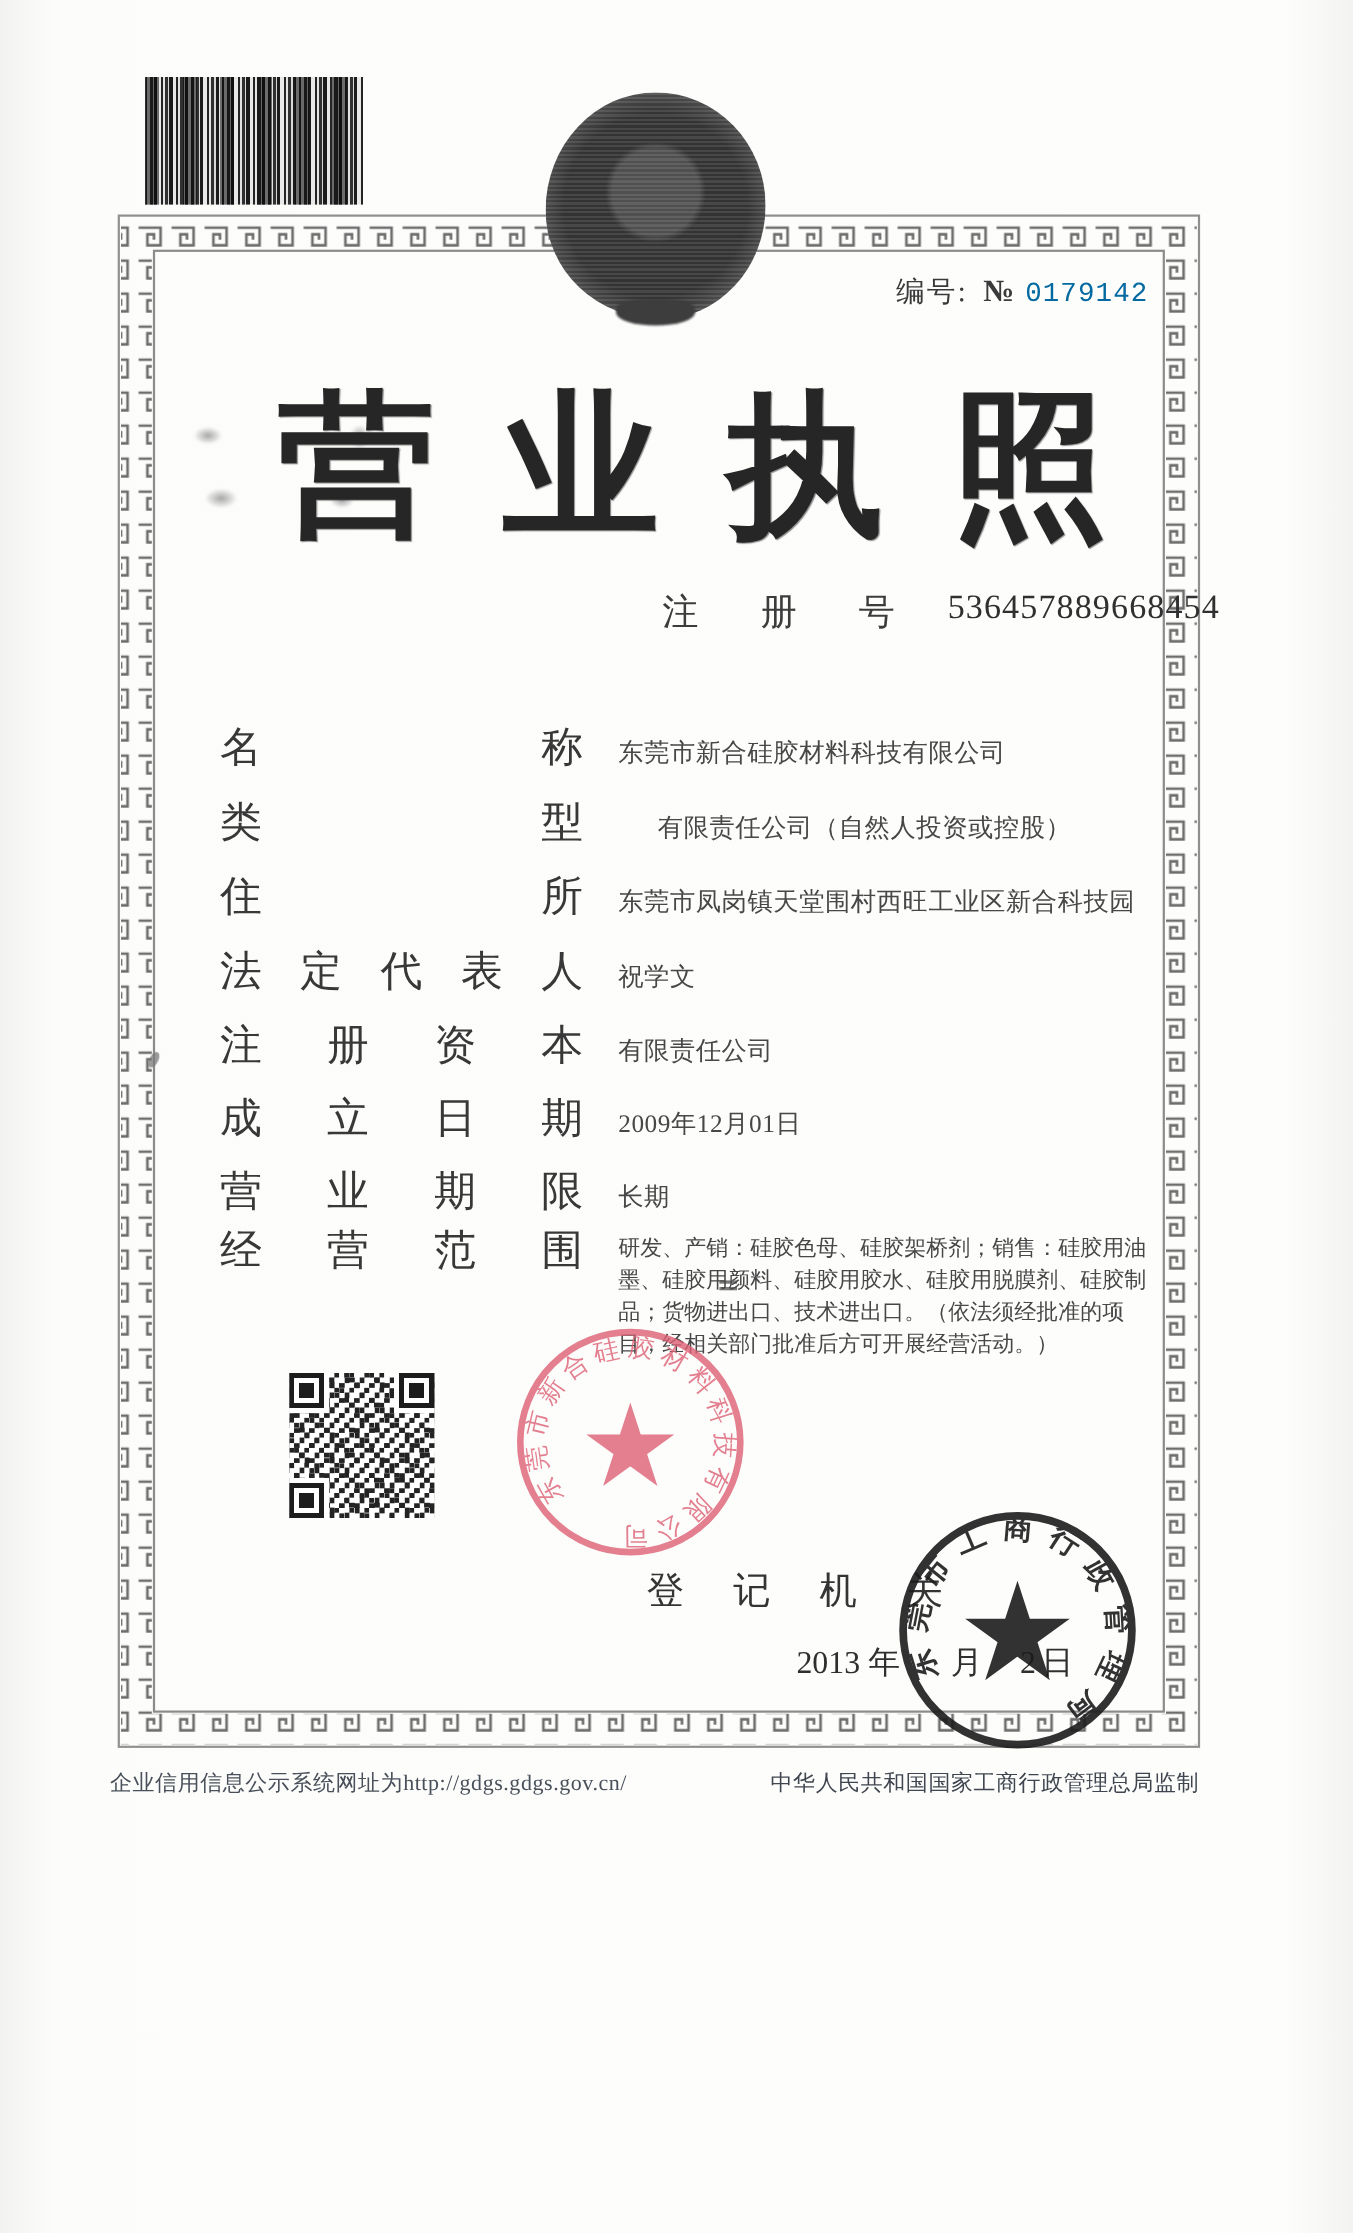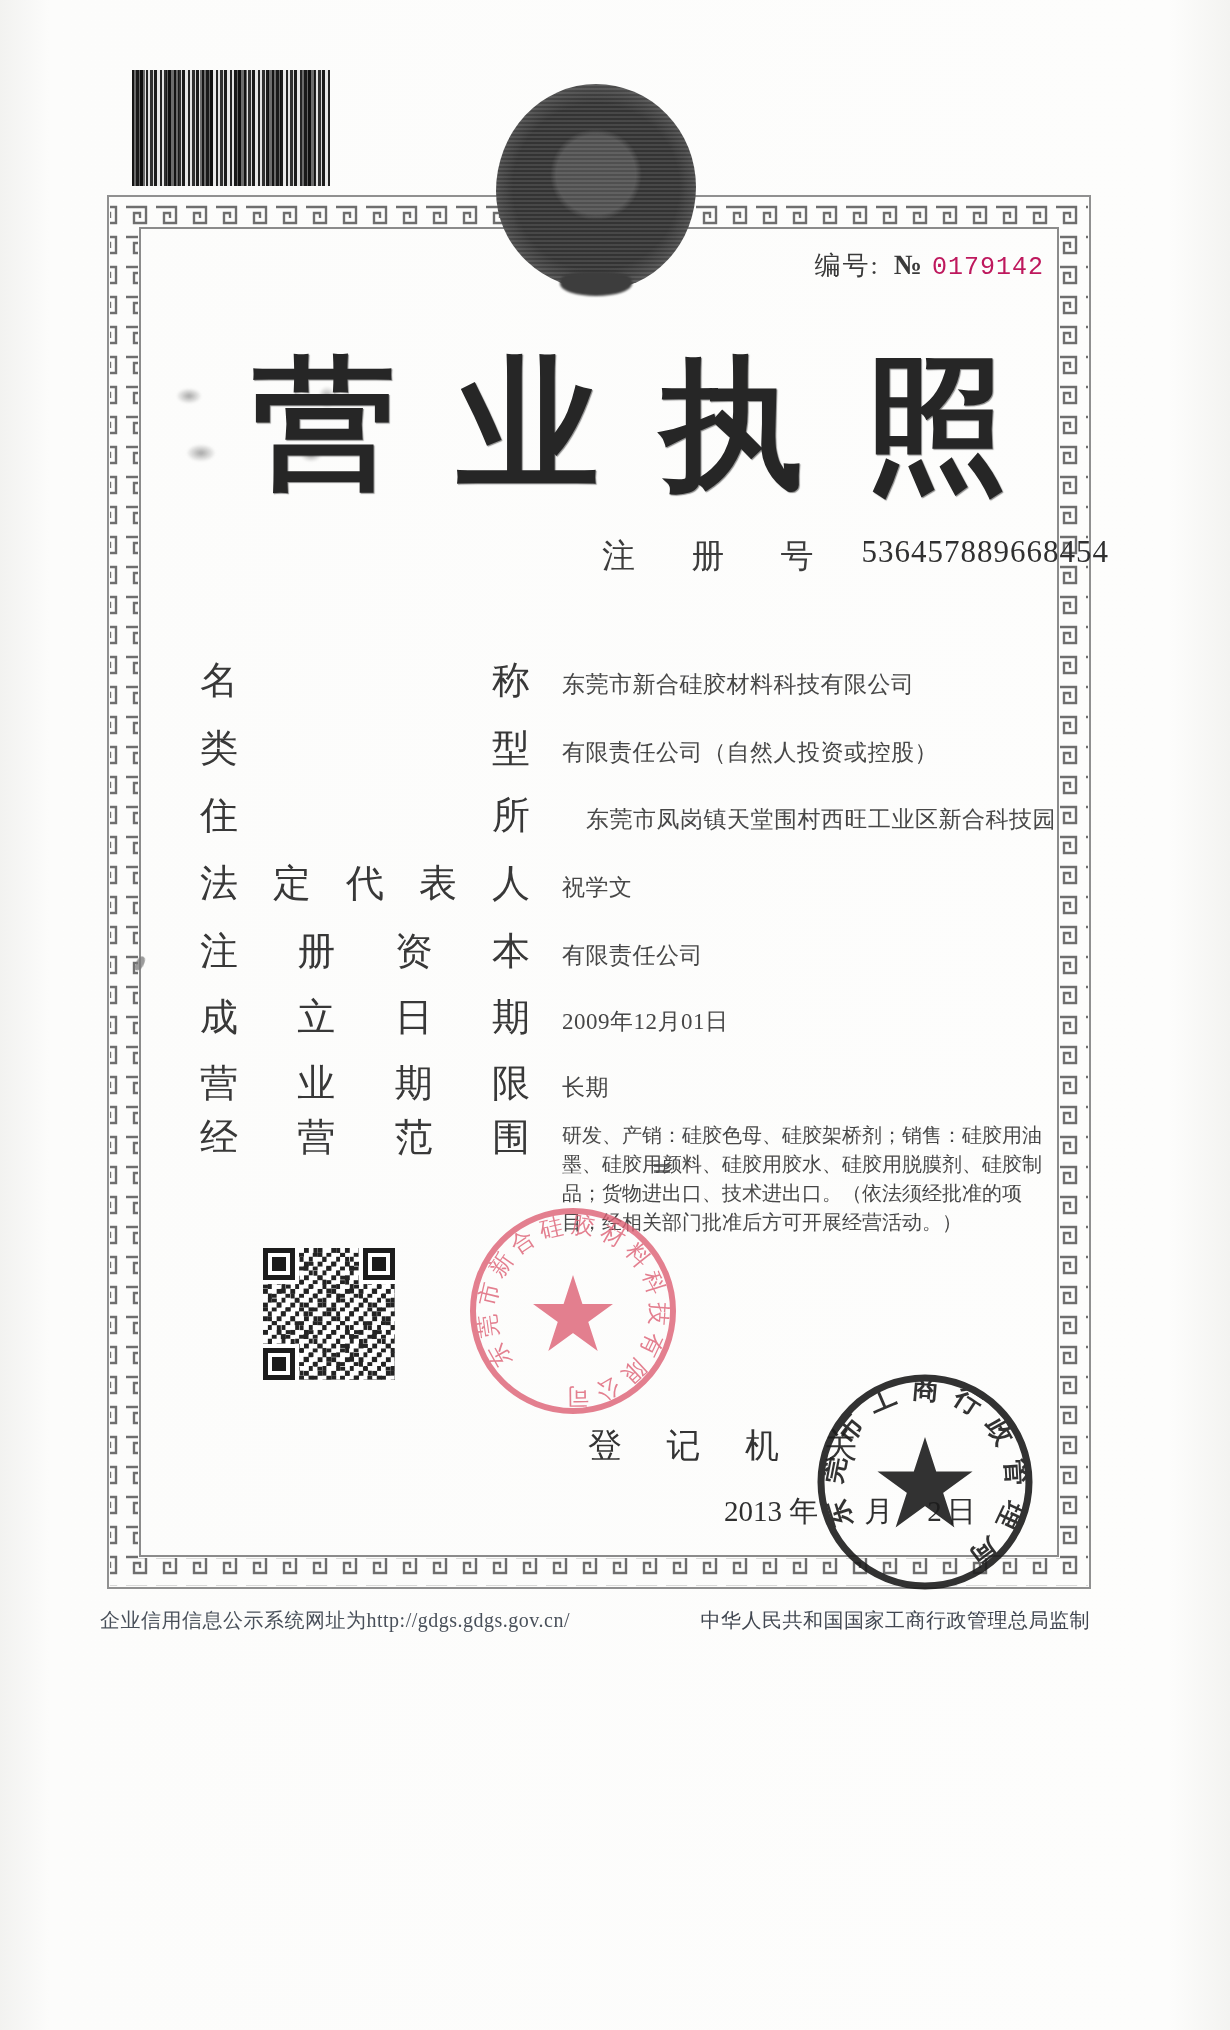--- a/index.html
+++ b/index.html
@@ -41,42 +41,42 @@
   .a1{left:176px;top:388px;width:26px;height:16px;}
   .a2{left:318px;top:386px;width:18px;height:22px;}
   .a3{left:186px;top:444px;width:30px;height:18px;}
   .a4{left:300px;top:448px;width:22px;height:14px;}
   .a-comma{left:136px;top:956px;width:8px;height:15px;background:#7a7a7a;border-radius:60% 40% 70% 30%;transform:rotate(18deg);opacity:.75;filter:blur(.4px);}
   .a-eq{left:654px;top:1164px;width:16px;height:3px;background:#5a5a5a;box-shadow:0 6px 0 #5a5a5a;opacity:.8;}
 
   
   .serial{right:186px;top:248px;font-size:26px;color:#3a3a3a;letter-spacing:2px;white-space:nowrap;}
   .serial .no-symbol{font-weight:bold;font-size:28px;margin:0 8px 0 14px;}
-  .serial .no-digits{font-family:"Liberation Mono","DejaVu Sans Mono",monospace;font-size:25px;letter-spacing:1px;color:#be185d;}
+  .serial .no-digits{font-family:"Liberation Mono","DejaVu Sans Mono",monospace;font-size:25px;letter-spacing:1px;color:#0369a1;}
 
   .title{
     left:0;top:346px;width:1198px;text-align:center;
     font-family:"Liberation Sans","DejaVu Sans",sans-serif;
     font-weight:800;font-size:142px;line-height:1.1;
     letter-spacing:62px;padding-left:62px;color:#262626;
     text-shadow:1px 1px 1px rgba(45,45,45,.55);
     filter:blur(.3px);
   }
 
   .reg-row{left:602px;top:534px;display:flex;align-items:flex-start;white-space:nowrap;}
   .reg-label{font-size:33px;letter-spacing:24px;color:#3c3c3c;}
   .reg-number{font-size:31px;margin-left:24px;letter-spacing:1px;color:#303030;}
 
   .field-row{left:200px;width:860px;display:flex;align-items:flex-start;margin-top:45px;}
   .flabel{
     width:330px;flex:0 0 330px;font-size:38px;color:#383838;line-height:1.1;
     text-align:justify;text-align-last:justify;text-justify:inter-character;
   }
   .fvalue{margin-left:32px;padding-top:9px;font-size:23px;color:#474747;letter-spacing:.5px;}
-  .r1{top:615px;} .r2{top:683px;} .r3{top:750px;gap:24px;} .r4{top:818px;}
+  .r1{top:615px;} .r2{top:683px;gap:36px;} .r3{top:750px;} .r4{top:818px;}
   .r5{top:886px;} .r6{top:952px;} .r7{top:1018px;} .r8{top:1072px;}
   .scope{width:500px;font-size:20px;line-height:29px;padding-top:4px;letter-spacing:0;}
 
   .registrar-label{left:588px;top:1423px;font-size:34px;letter-spacing:18px;color:#343434;white-space:nowrap;z-index:5;}
   .date-row{left:724px;top:1492px;font-size:29px;color:#2f2f2f;white-space:nowrap;z-index:5;}
   .date-row .m{margin-left:46px;} .date-row .dd{margin-left:34px;} .date-row .d{margin-left:5px;}
 
   .footer-left{left:100px;top:1607px;font-size:20px;color:#49505a;letter-spacing:.5px;}
   .footer-right{right:140px;top:1607px;font-size:20px;color:#404650;letter-spacing:.5px;font-family:Liberation Serif, serif;}
 </style>

